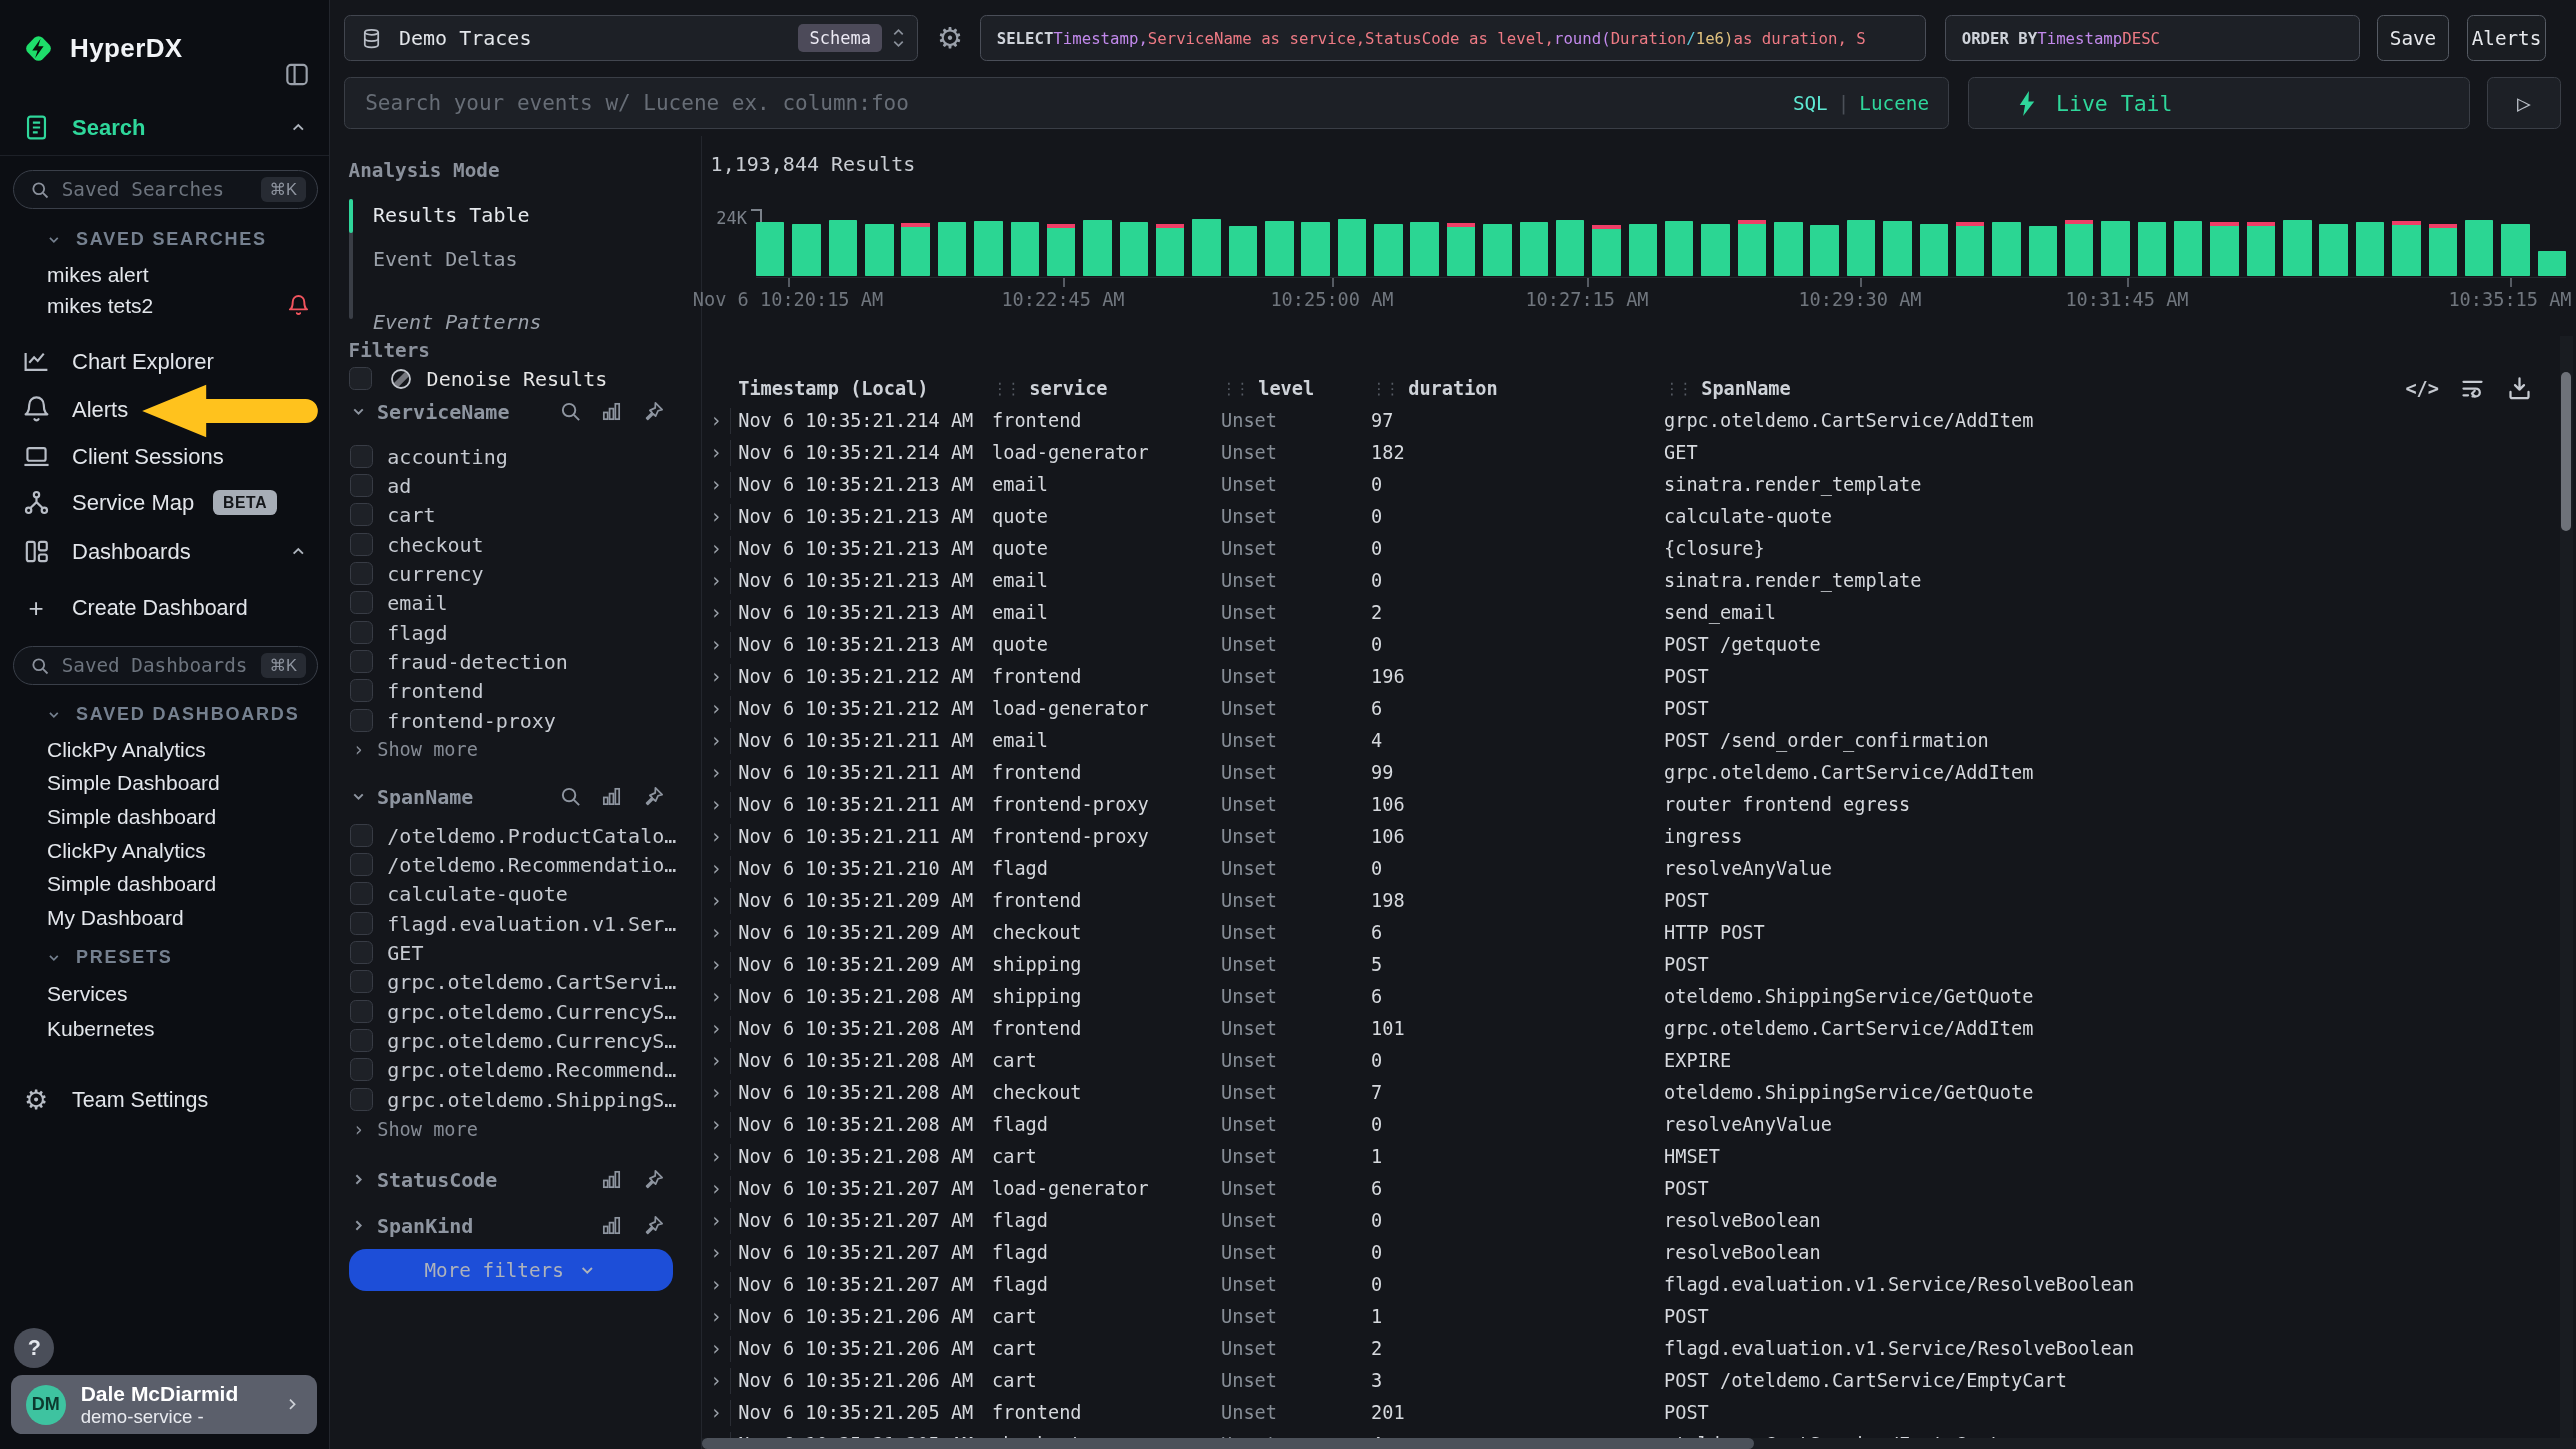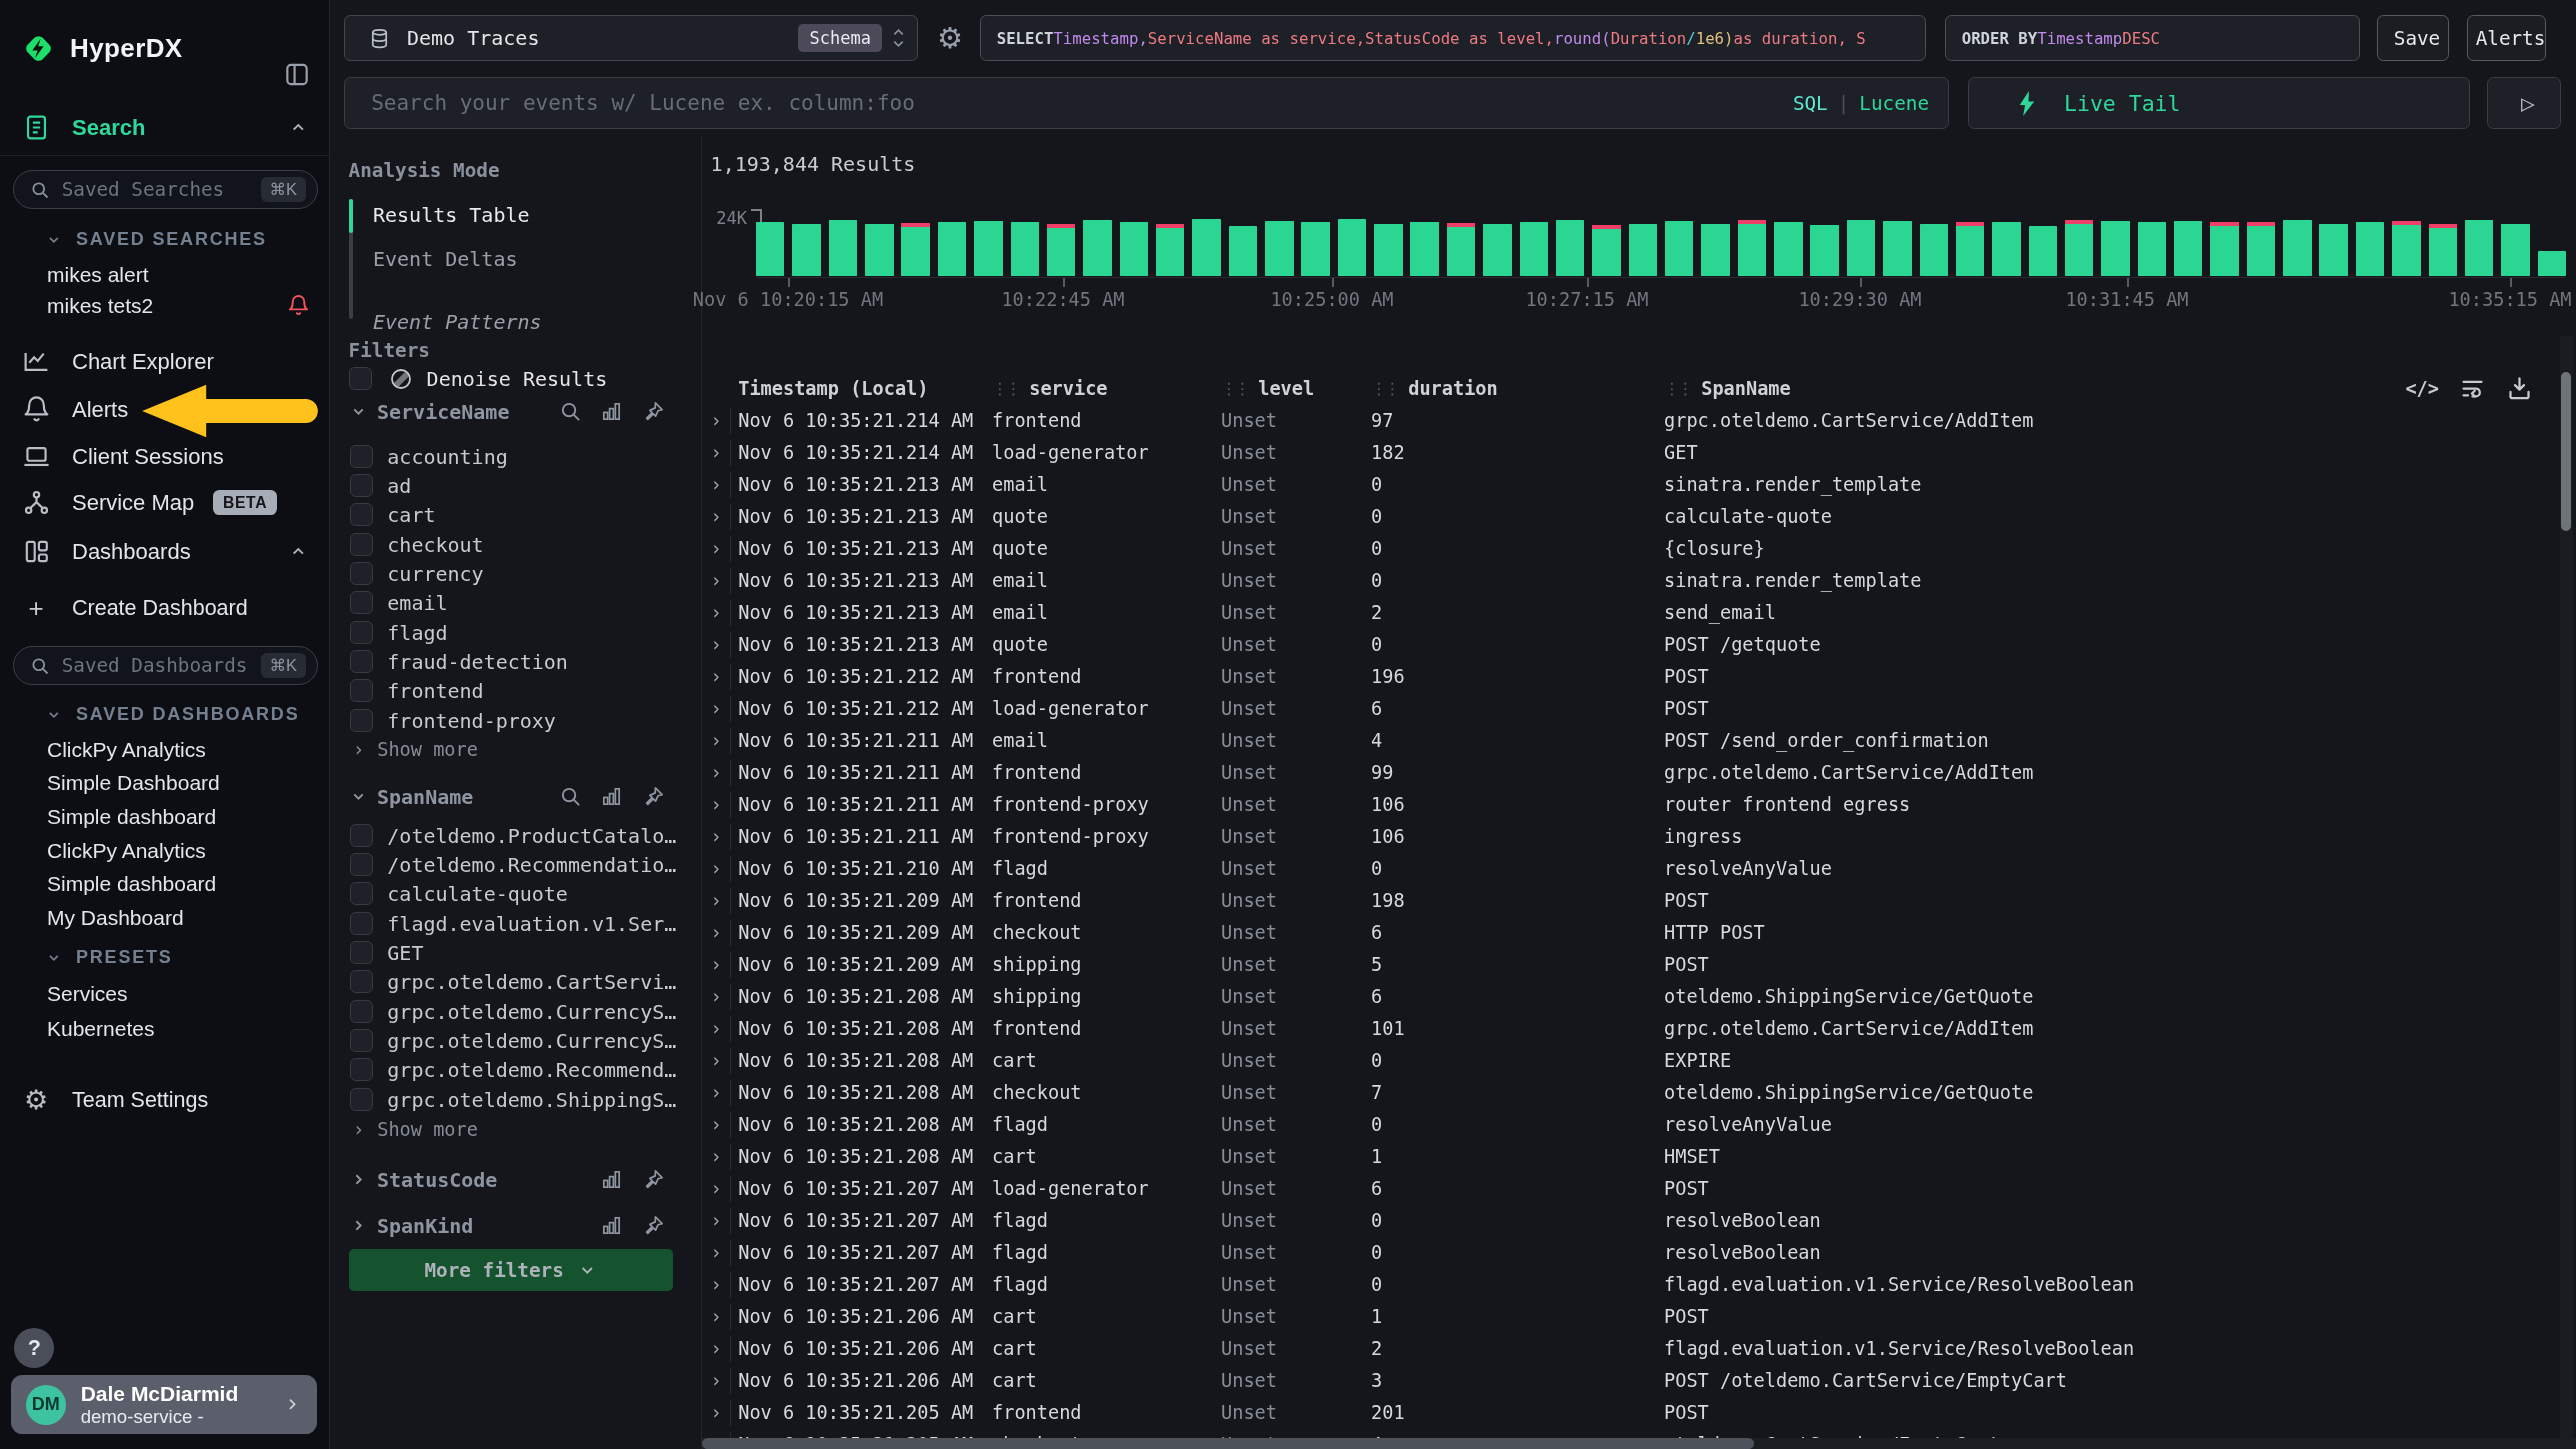--- a/index.html
+++ b/index.html
@@ -1,18 +1,18 @@
 <!DOCTYPE html>
 <html style="font-size:11.4px"><head>
 <meta charset="utf-8">
 <style>
   html,body{margin:0;padding:0;background:#14161b;}
   #app{position:relative;width:2576px;height:1450px;overflow:hidden;
        font-family:"Liberation Sans",sans-serif;color:#dfe2e8;font-size:20px;}
-  .mono{font-family:"DejaVu Sans Mono",monospace;padding-left:8px;}
+  .mono{font-family:"DejaVu Sans Mono",monospace;}
   svg{display:block;}
 
   
   #sidebar{position:absolute;left:0;top:0;width:329px;height:1450px;background:#0c0e13;border-right:0.7px solid #23262d;}
   .logo-row{position:absolute;left:0;top:27px;width:100%;height:42px;display:flex;align-items:center;}
   .logo-mark{margin-left:20px;width:37px;height:37px;}
   .logo-title{margin-left:13px;font-weight:bold;font-size:26px;color:#f2f4f7;letter-spacing:0.4px;}
   .panel-btn{position:absolute;right:17px;top:33px;width:30px;height:29px;color:#9aa0aa;}
   .nav{position:absolute;left:0;width:100%;height:47px;display:flex;align-items:center;cursor:pointer;}
   .nav .nicon{width:29px;height:29px;margin-left:21.5px;color:#b8bdc6;flex:none;}
@@ -104,23 +104,23 @@
   .denoise .dn-label{margin-left:14px;font-size:20px;color:#e5e5e5;}
   .fgroup-hdr{position:absolute;left:0;width:100%;height:31.5px;display:flex;align-items:center;cursor:pointer;}
   .fgroup-hdr .gchev{margin-left:20px;width:17px;height:17px;color:#8e95a0;flex:none;}
   .fgroup-hdr .gname{margin-left:10px;font-size:20px;font-weight:bold;color:#8e95a0;}
   .fgroup-hdr .gicons{margin-left:auto;margin-right:36px;display:flex;gap:18.6px;align-items:center;color:#8e95a0;}
   .fgroup-hdr .gicons svg{width:23px;height:23px;cursor:pointer;}
   .filter-option{position:absolute;left:20px;height:29px;display:flex;align-items:center;cursor:pointer;}
   .filter-option .opt-label{margin-left:14.3px;font-size:20px;color:#c6cad1;white-space:nowrap;}
   .show-more{position:absolute;left:23px;height:27px;display:flex;align-items:center;color:#868c96;
        font-size:18.6px;cursor:pointer;gap:13px;}
-  .more-filters{position:absolute;left:18.6px;top:1113px;width:324px;height:42px;background:#14532d;border-radius:5px;
+  .more-filters{position:absolute;left:18.6px;top:1113px;width:324px;height:42px;background:#1d4ed8;border-radius:17px;
        display:flex;align-items:center;justify-content:center;gap:14.3px;color:#aeb3bb;font-size:19.3px;
-       font-weight:bold;cursor:pointer;}
+       font-weight:normal;cursor:pointer;}
 
   
   #main{position:absolute;left:702px;top:136px;width:1874px;height:1314px;font-family:"DejaVu Sans Mono",monospace;}
   .count{position:absolute;left:8.6px;top:15.7px;font-size:20px;color:#c9cdd3;}
   .ymax{position:absolute;left:14.3px;top:72px;font-size:17px;color:#7b818a;display:flex;align-items:flex-start;}
   .ymax i{display:block;width:8.6px;height:11.4px;border-top:2.1px solid #7b818a;border-right:2.1px solid #7b818a;margin-left:4.3px;margin-top:1.4px;}
   #bars{position:absolute;left:54px;top:80px;width:1810px;height:60px;display:flex;align-items:flex-end;gap:7.9px;}
   .bar{flex:1;background:#2bd693;position:relative;border-radius:0.7px;}
   .bar i{position:absolute;left:0;top:0;width:100%;height:3.6px;background:#ef3e67;}
   .axisline{position:absolute;left:54px;top:141px;width:1810px;height:1.4px;background:#26292f;}

